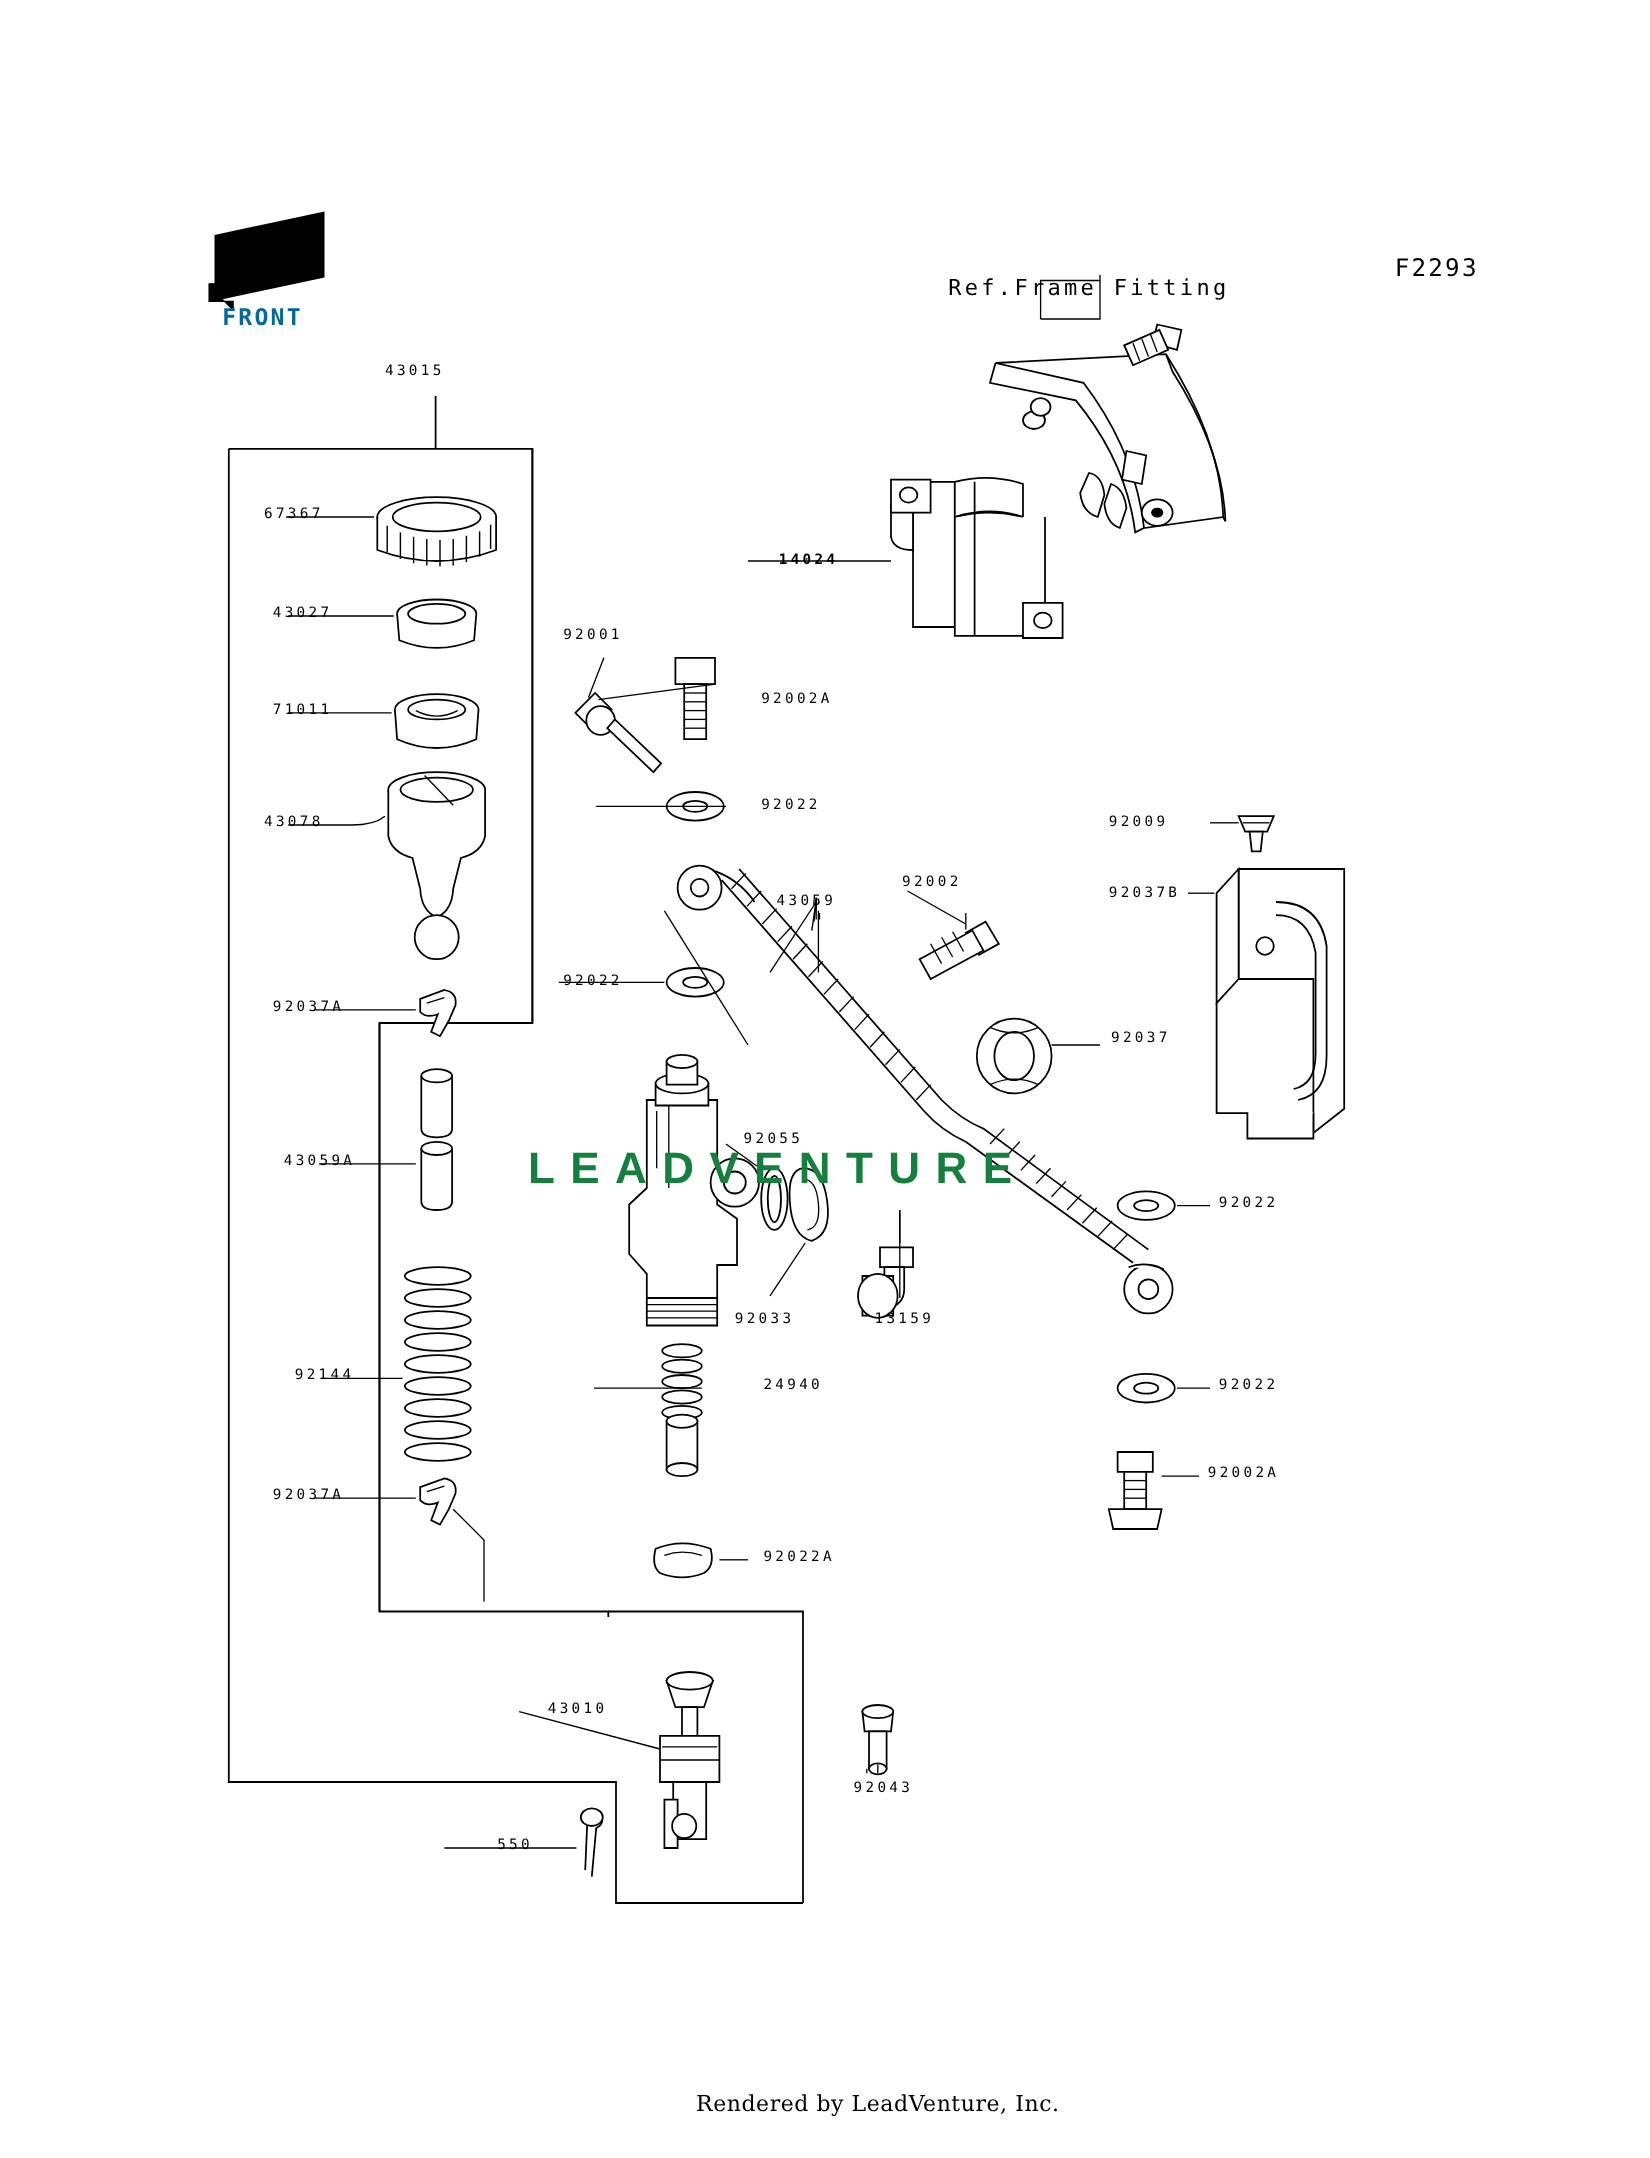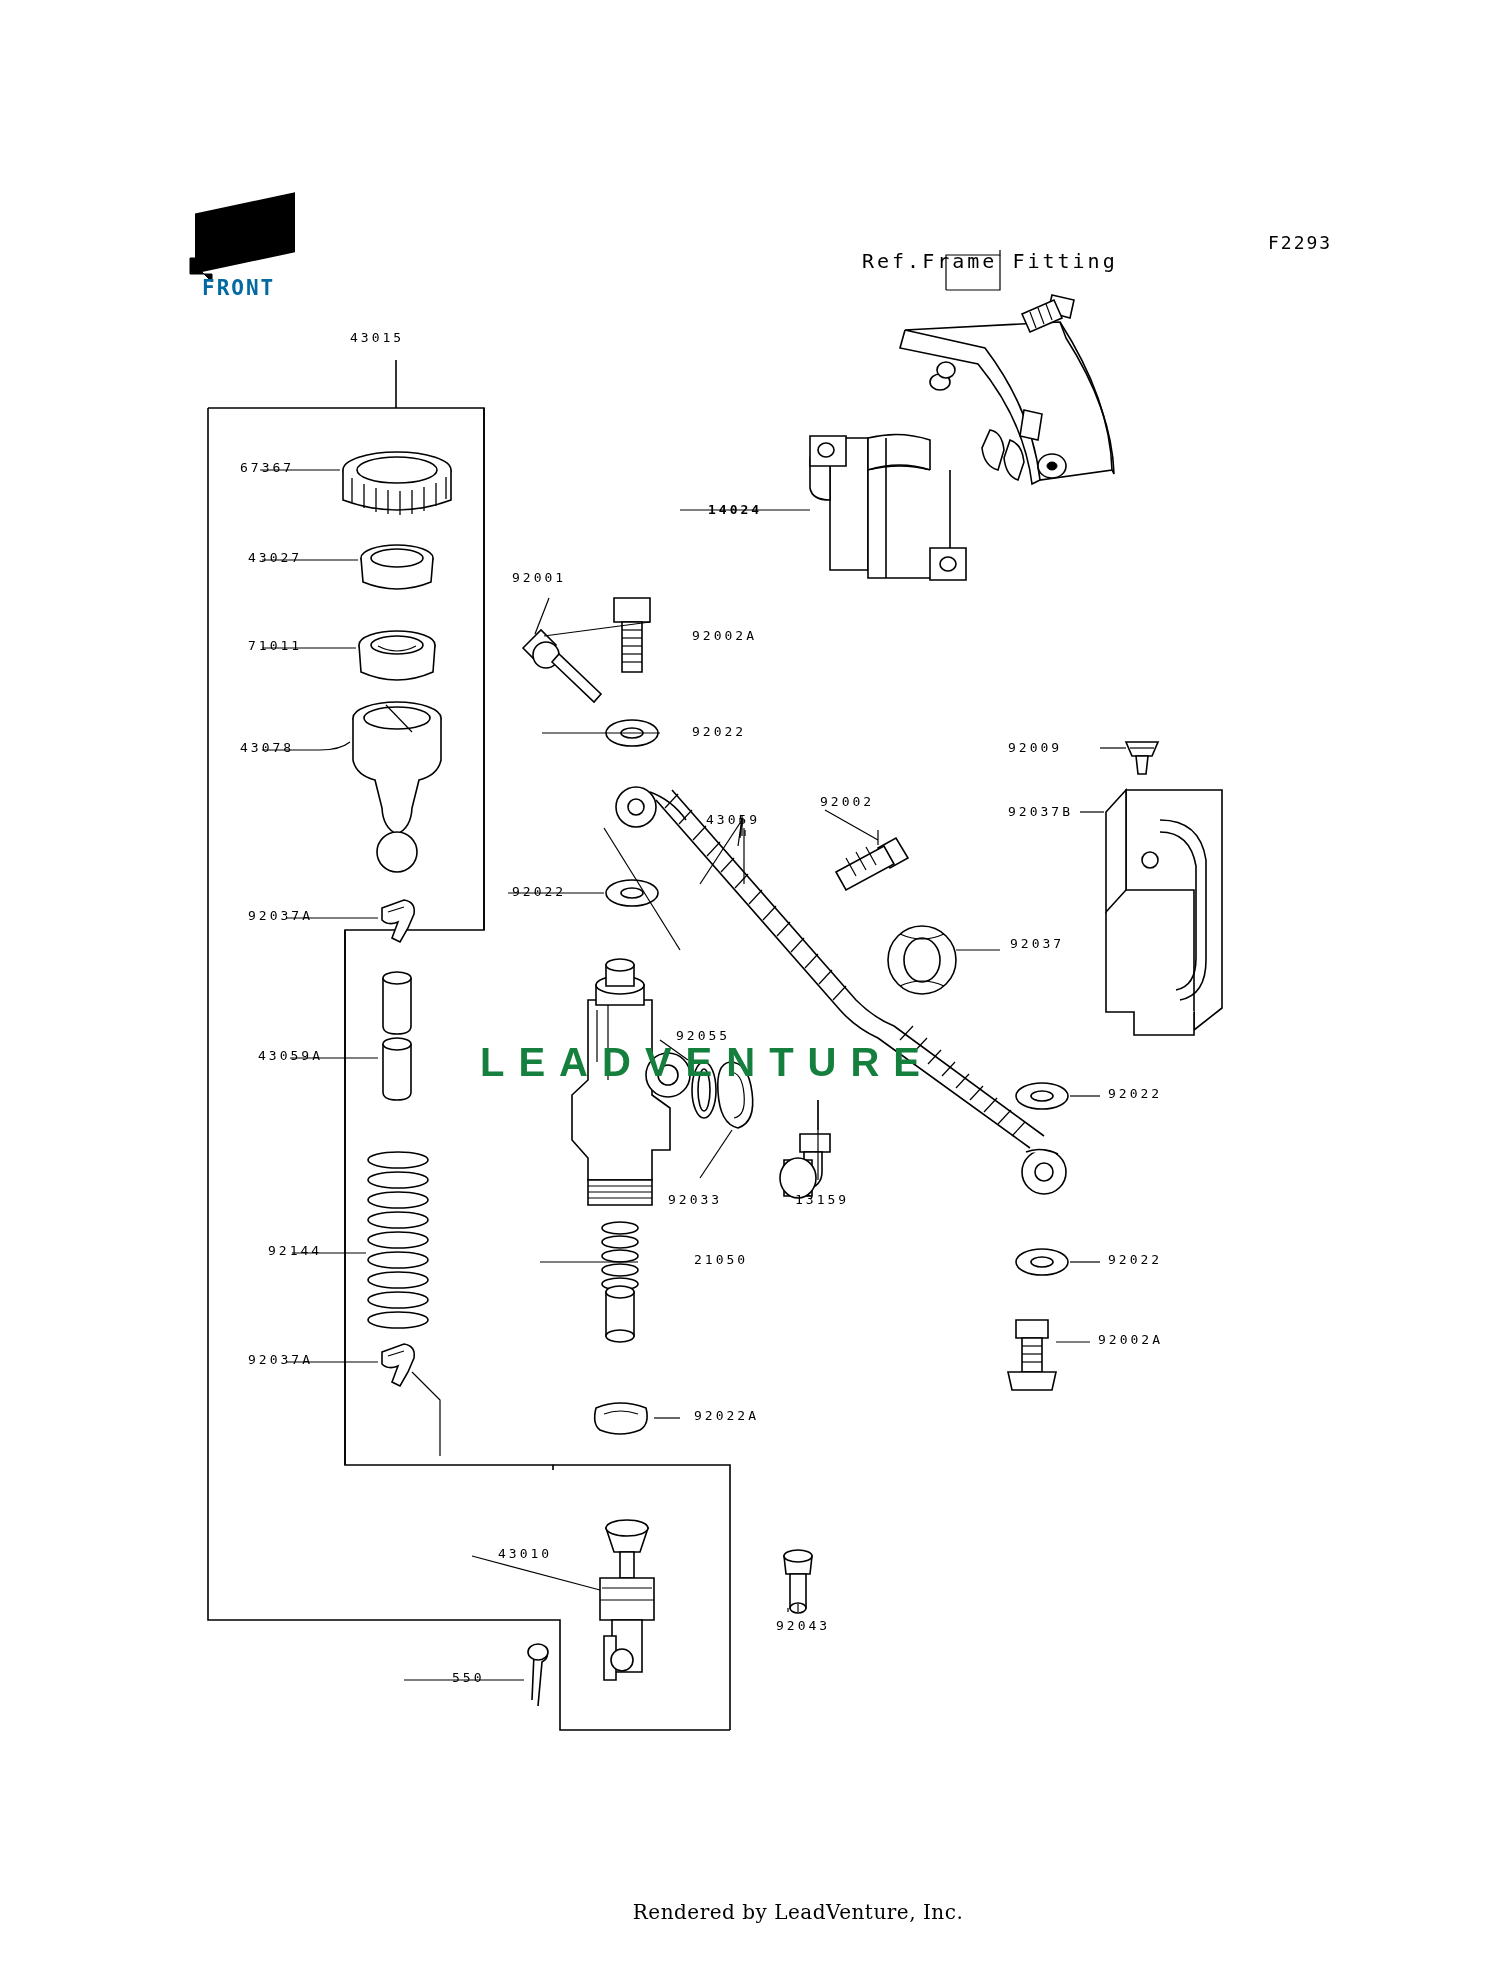--- a/index.html
+++ b/index.html
@@ -24,21 +24,21 @@
   .lbl {
     position: absolute;
     font-family: "DejaVu Sans Mono", "Liberation Mono", monospace;
     font-size: 13px;
     letter-spacing: 3px;
     color: #000;
     white-space: nowrap;
   }
   .diagram-code {
     position: absolute;
-    font-size: 18px;
+    font-size: 22px;
     letter-spacing: 2px;
   }
   .ref-title {
     position: absolute;
     font-size: 20px;
     letter-spacing: 3px;
     margin-top: 16px;
   }
   .footer {
     position: absolute;
@@ -486,21 +486,21 @@
 
   <div class="lbl" style="left:512px; top:570px;">92001</div>
   <div class="lbl" style="left:692px; top:628px;">92002A</div>
   <div class="lbl" style="left:692px; top:724px;">92022</div>
   <div class="lbl" style="left:512px; top:884px;">92022</div>
   <div class="lbl" style="left:706px; top:812px;">43059</div>
   <div class="lbl" style="left:820px; top:794px;">92002</div>
   <div class="lbl" style="left:676px; top:1028px;">92055</div>
   <div class="lbl" style="left:668px; top:1192px;">92033</div>
   <div class="lbl" style="left:795px; top:1192px;">13159</div>
-  <div class="lbl" style="left:694px; top:1252px;">21050</div>
+  <div class="lbl" style="left:694px; top:1252px;">24940</div>
   <div class="lbl" style="left:694px; top:1408px;">92022A</div>
   <div class="lbl" style="left:776px; top:1618px;">92043</div>
 
   <div class="lbl" style="left:1010px; top:936px;">92037</div>
   <div class="lbl" style="left:1108px; top:1086px;">92022</div>
   <div class="lbl" style="left:1108px; top:1252px;">92022</div>
   <div class="lbl" style="left:1098px; top:1332px;">92002A</div>
   <div class="lbl" style="left:1008px; top:740px;">92009</div>
   <div class="lbl" style="left:1008px; top:804px;">92037B</div>
   <div class="lbl" style="left:708px; top:502px;font-weight:bold;">14024</div>

